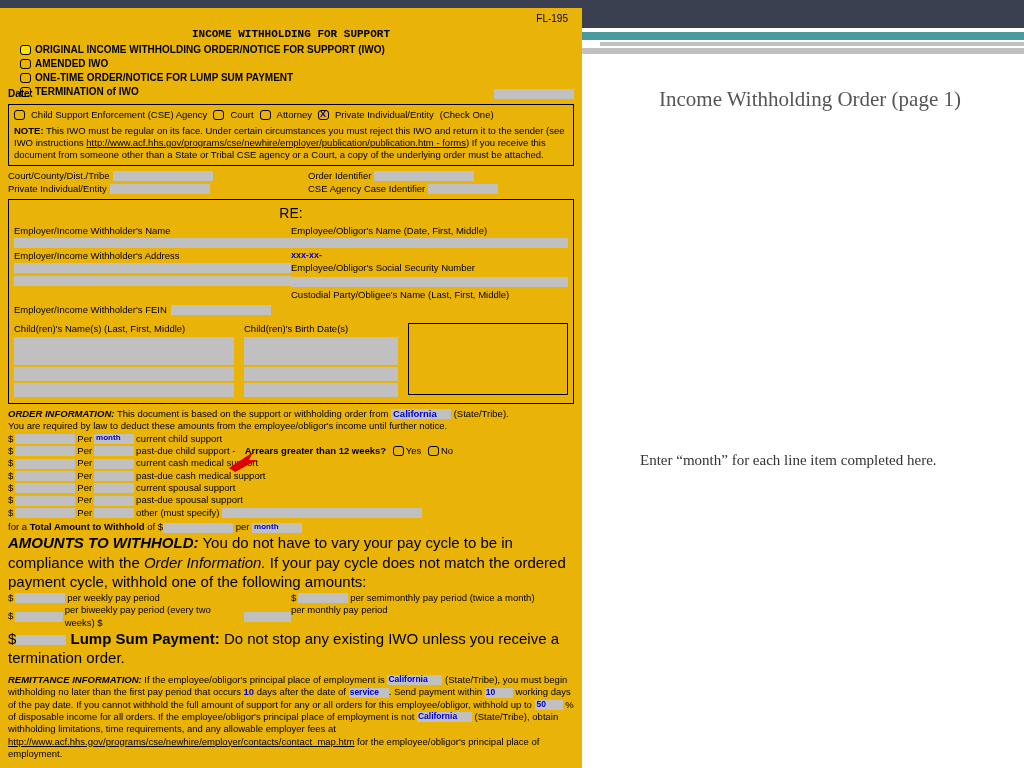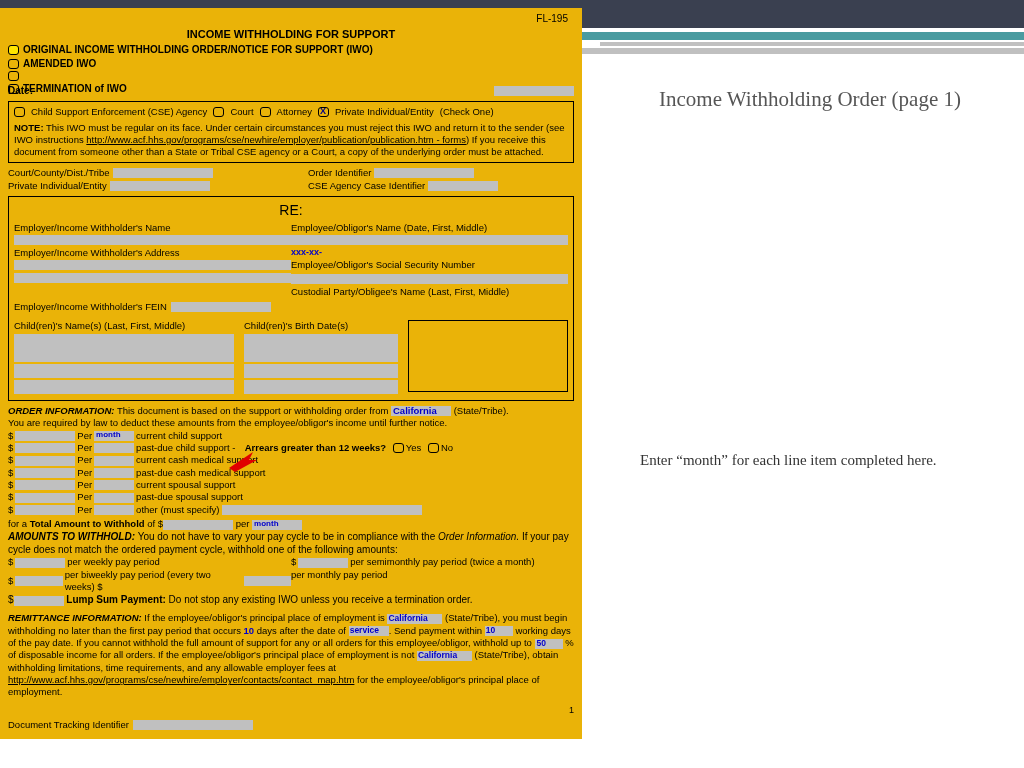--- a/index.html
+++ b/index.html
@@ -6,22 +6,22 @@
 body { font-family: Arial, sans-serif; width: 1024px; height: 768px; position: relative; background: #fff; }
 .topbar { position: absolute; top: 0; left: 0; width: 1024px; height: 28px; background: #3a4050; }
 .topstripe { position: absolute; top: 28px; left: 0; width: 1024px; height: 26px; background: #fff; }
 .topstripe::before { content: ""; position: absolute; top: 4px; left: 580px; width: 444px; height: 8px; background: #4a9ba0; }
 .topstripe::after { content: ""; position: absolute; top: 14px; left: 600px; width: 424px; height: 4px; background: #c0c0c0; }
 .stripe2 { position: absolute; top: 48px; left: 580px; width: 444px; height: 6px; background: #c0c0c0; }
 .sidebar-title { position: absolute; top: 86px; left: 640px; width: 340px; font-family: Georgia, serif; font-size: 21px; color: #555; text-align: center; line-height: 1.3; }
 .sidebar-note { position: absolute; top: 450px; left: 640px; width: 340px; font-family: Georgia, serif; font-size: 15px; color: #333; line-height: 1.4; }
 .form { position: absolute; top: 8px; left: 0; width: 582px; background: #eab308; font-size: 9.5px; color: #000; line-height: 1.3; padding: 4px 8px 8px 8px; }
 .form-code { text-align: right; font-size: 10px; padding-right: 6px; }
-.form-title { text-align: center; font-weight: bold; font-size: 11px; margin: 2px 0; }
-.cb-line { display: flex; align-items: center; gap: 4px; margin: 1px 0; font-weight: bold; font-size: 10px; }
+.form-title { text-align: center; font-weight: bold; font-size: 11px; margin: 2px 0; font-family: Liberation Mono, monospace; }
+.cb-line { display: flex; align-items: center; gap: 4px; margin: 1px 12px; font-weight: bold; font-size: 10px; }
 .cbx { display: inline-block; width: 11px; height: 10px; border: 1px solid #000; border-radius: 3px; flex-shrink: 0; }
 .cbx.chk { background: #ffe400; position: relative; }
 .cbx.x { position: relative; }
 .cbx.x::after { content: "X"; position: absolute; top: -2px; left: 1px; font-size: 9px; font-weight: bold; color: #00008b; }
 .date-line { display: flex; justify-content: space-between; align-items: center; gap: 4px; font-size: 10px; margin-top: -12px; }
 .bar { display: inline-block; height: 10px; background: #c0c0c0; vertical-align: middle; }
 .section { border: 1px solid #000; padding: 3px 5px; margin: 4px 0; font-size: 9.5px; }
 .row { display: flex; gap: 6px; margin: 1px 0; align-items: center; }
 .note-text { font-size: 9.5px; margin-top: 3px; }
 .note-text b { font-weight: bold; }
@@ -41,21 +41,21 @@
 .child-col { flex: 1; }
 .child-box { background: #c0c0c0; height: 14px; margin: 2px 0; }
 .bigblank { border: 1px solid #000; width: 160px; height: 72px; }
 .order-item { display: flex; align-items: center; gap: 2px; margin: 0; font-size: 9.5px; }
 .blue { color: #0000cc; font-weight: bold; }
 .arrow { position: absolute; left: 227px; top: 446px; width: 0; height: 0; }
 .arrow svg { position: absolute; top: 0; left: 0; }
 .bold { font-weight: bold; }
 .ital { font-style: italic; }
 .total-line { font-size: 9.5px; margin-top: 2px; }
-.amounts p { font-size: 10px; }
+.amounts p { font-size: 15px; }
 .pay-grid { display: flex; }
 .pay-col { flex: 1; }
 .pay-row { display: flex; align-items: center; gap: 2px; font-size: 9.5px; }
 .remit p { font-size: 9.5px; }
 .pagenum { text-align: right; font-size: 9px; margin-top: 6px; }
 .track { display: flex; align-items: center; gap: 4px; font-size: 9.5px; margin-top: 2px; }
 </style>
 </head>
 <body>
 
@@ -73,20 +73,21 @@
   <div class="cb-line">
       <span class="cbx chk"></span>
       <span>ORIGINAL INCOME WITHHOLDING ORDER/NOTICE FOR SUPPORT (IWO)</span>
     </div>
   <div class="cb-line">
       <span class="cbx"></span>
       <span>AMENDED IWO</span>
     </div>
   <div class="cb-line">
       <span class="cbx"></span>
+      <span>ONE-TIME ORDER/NOTICE FOR LUMP SUM PAYMENT</span>
     </div>
   <div class="cb-line">
       <span class="cbx"></span>
       <span>TERMINATION of IWO</span>
     </div>
   <div class="date-line">
       <span class="bold">Date:</span>
       <span class="bar" style="width:80px"></span>
     </div>
 

